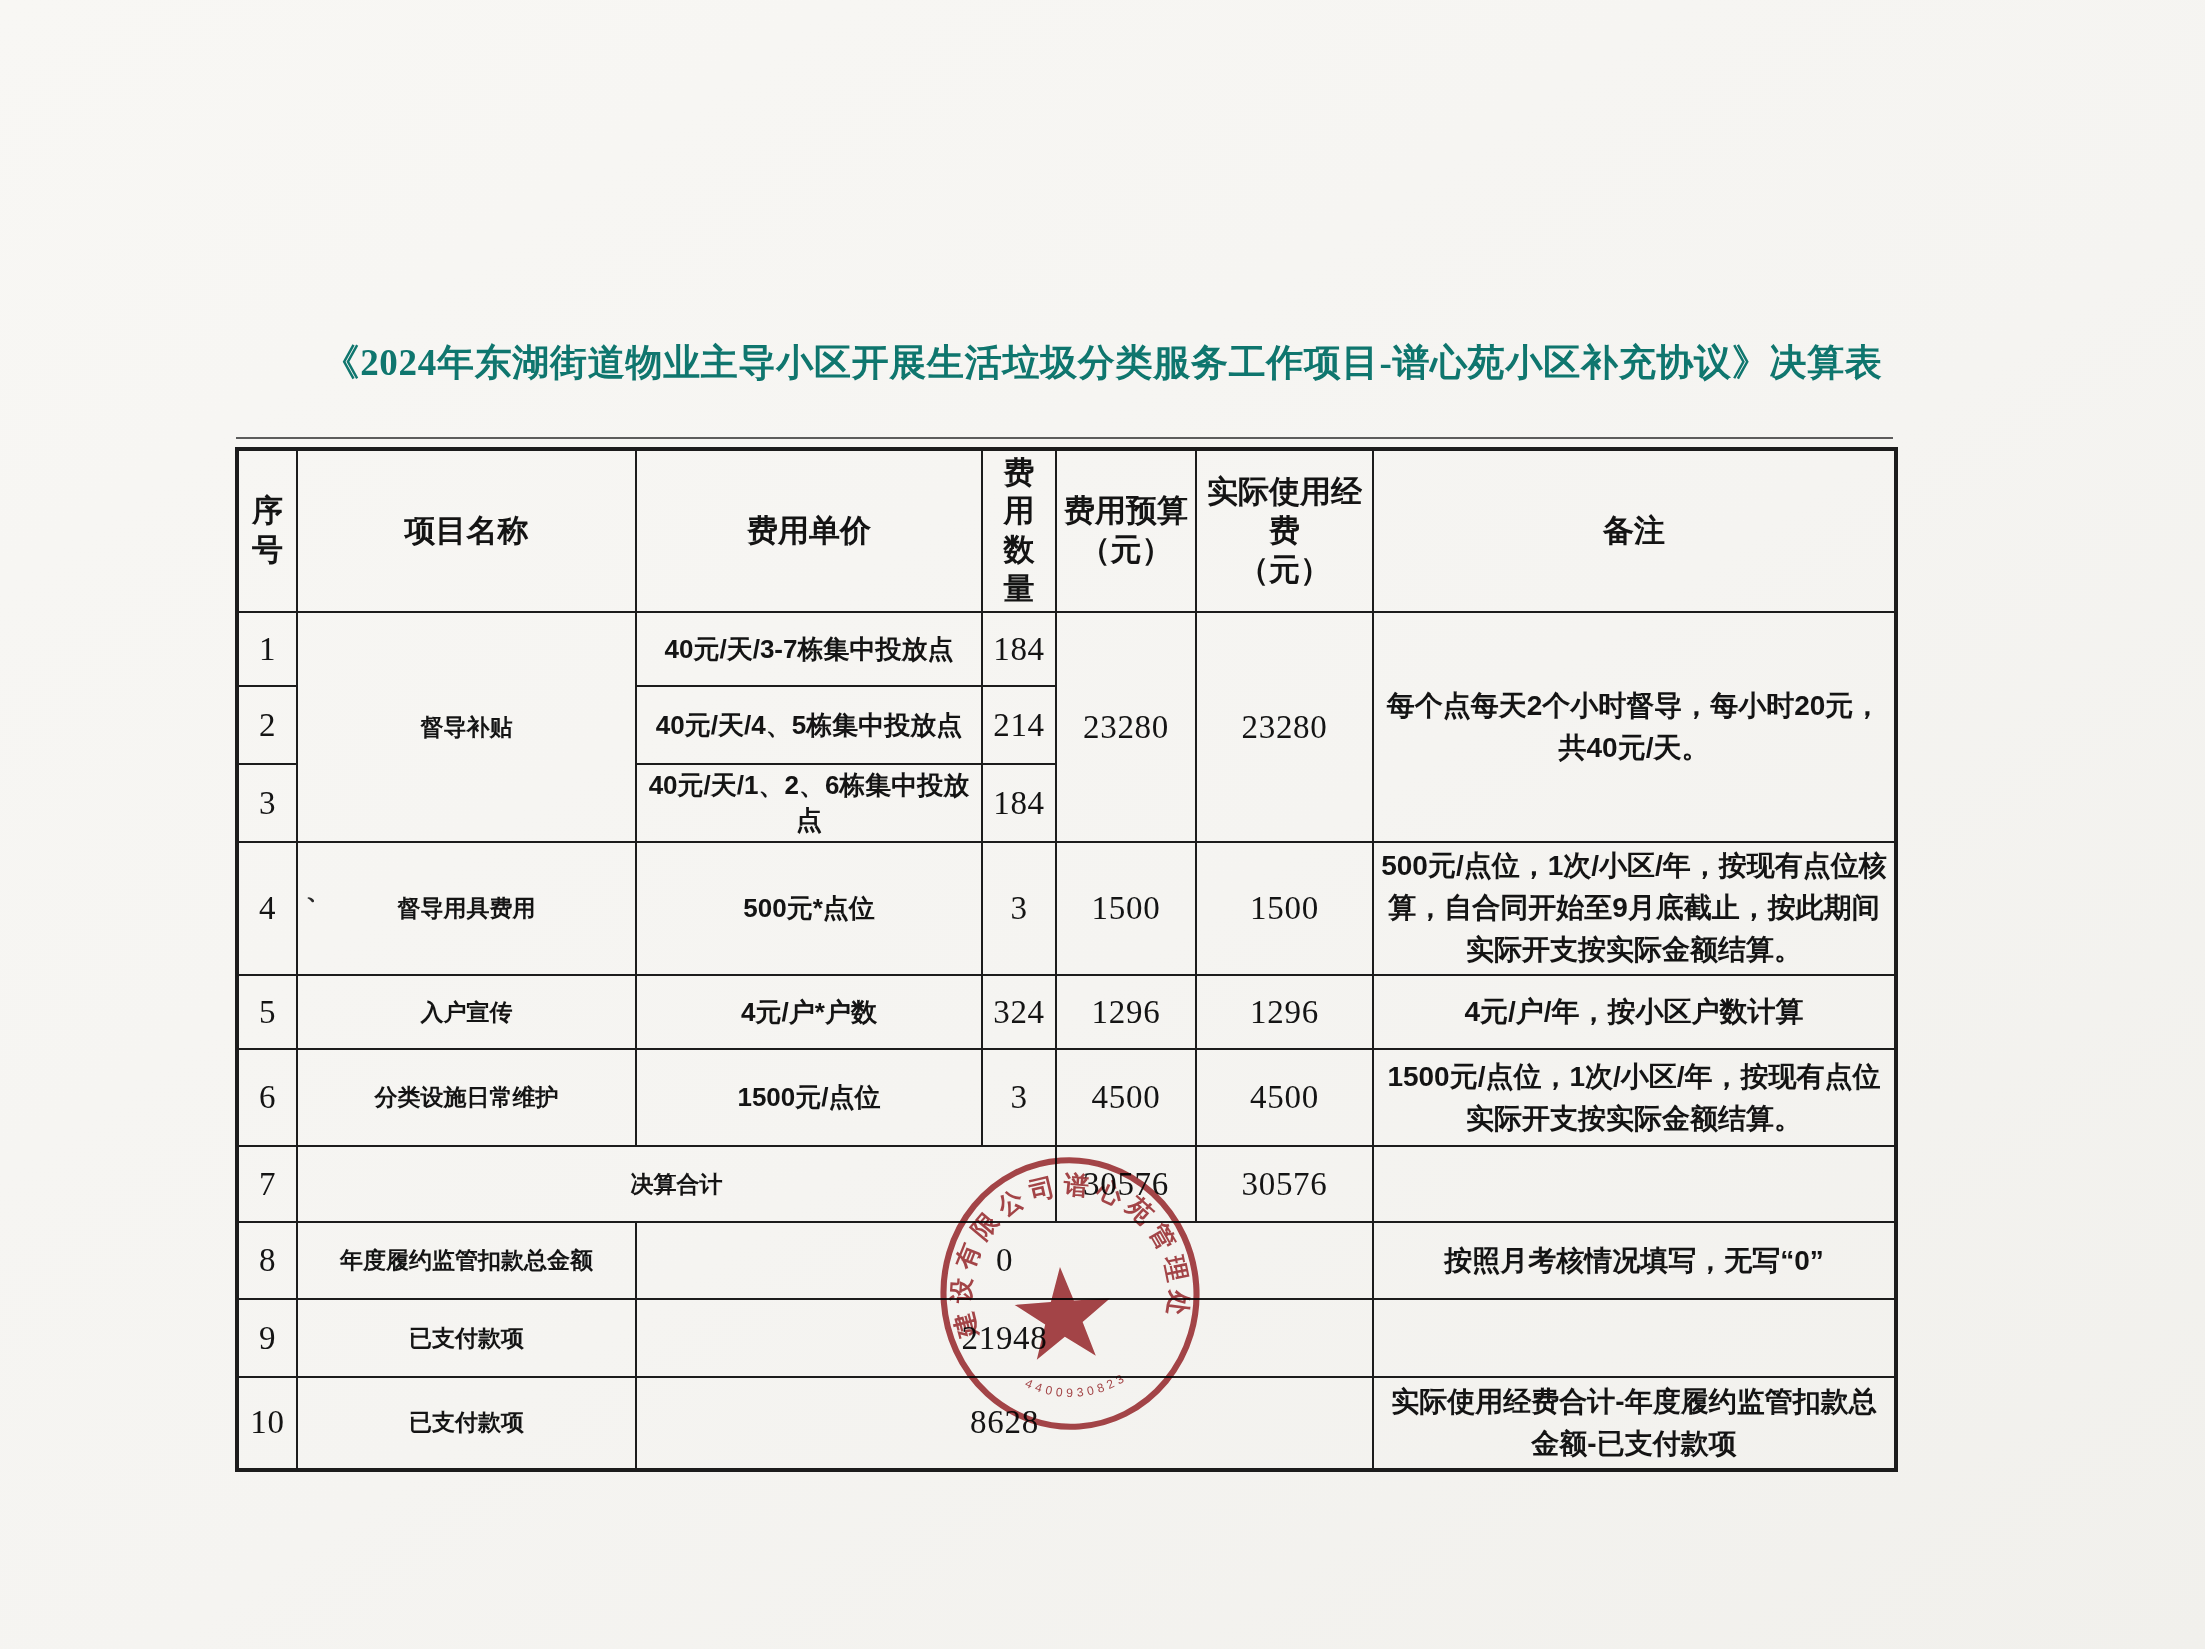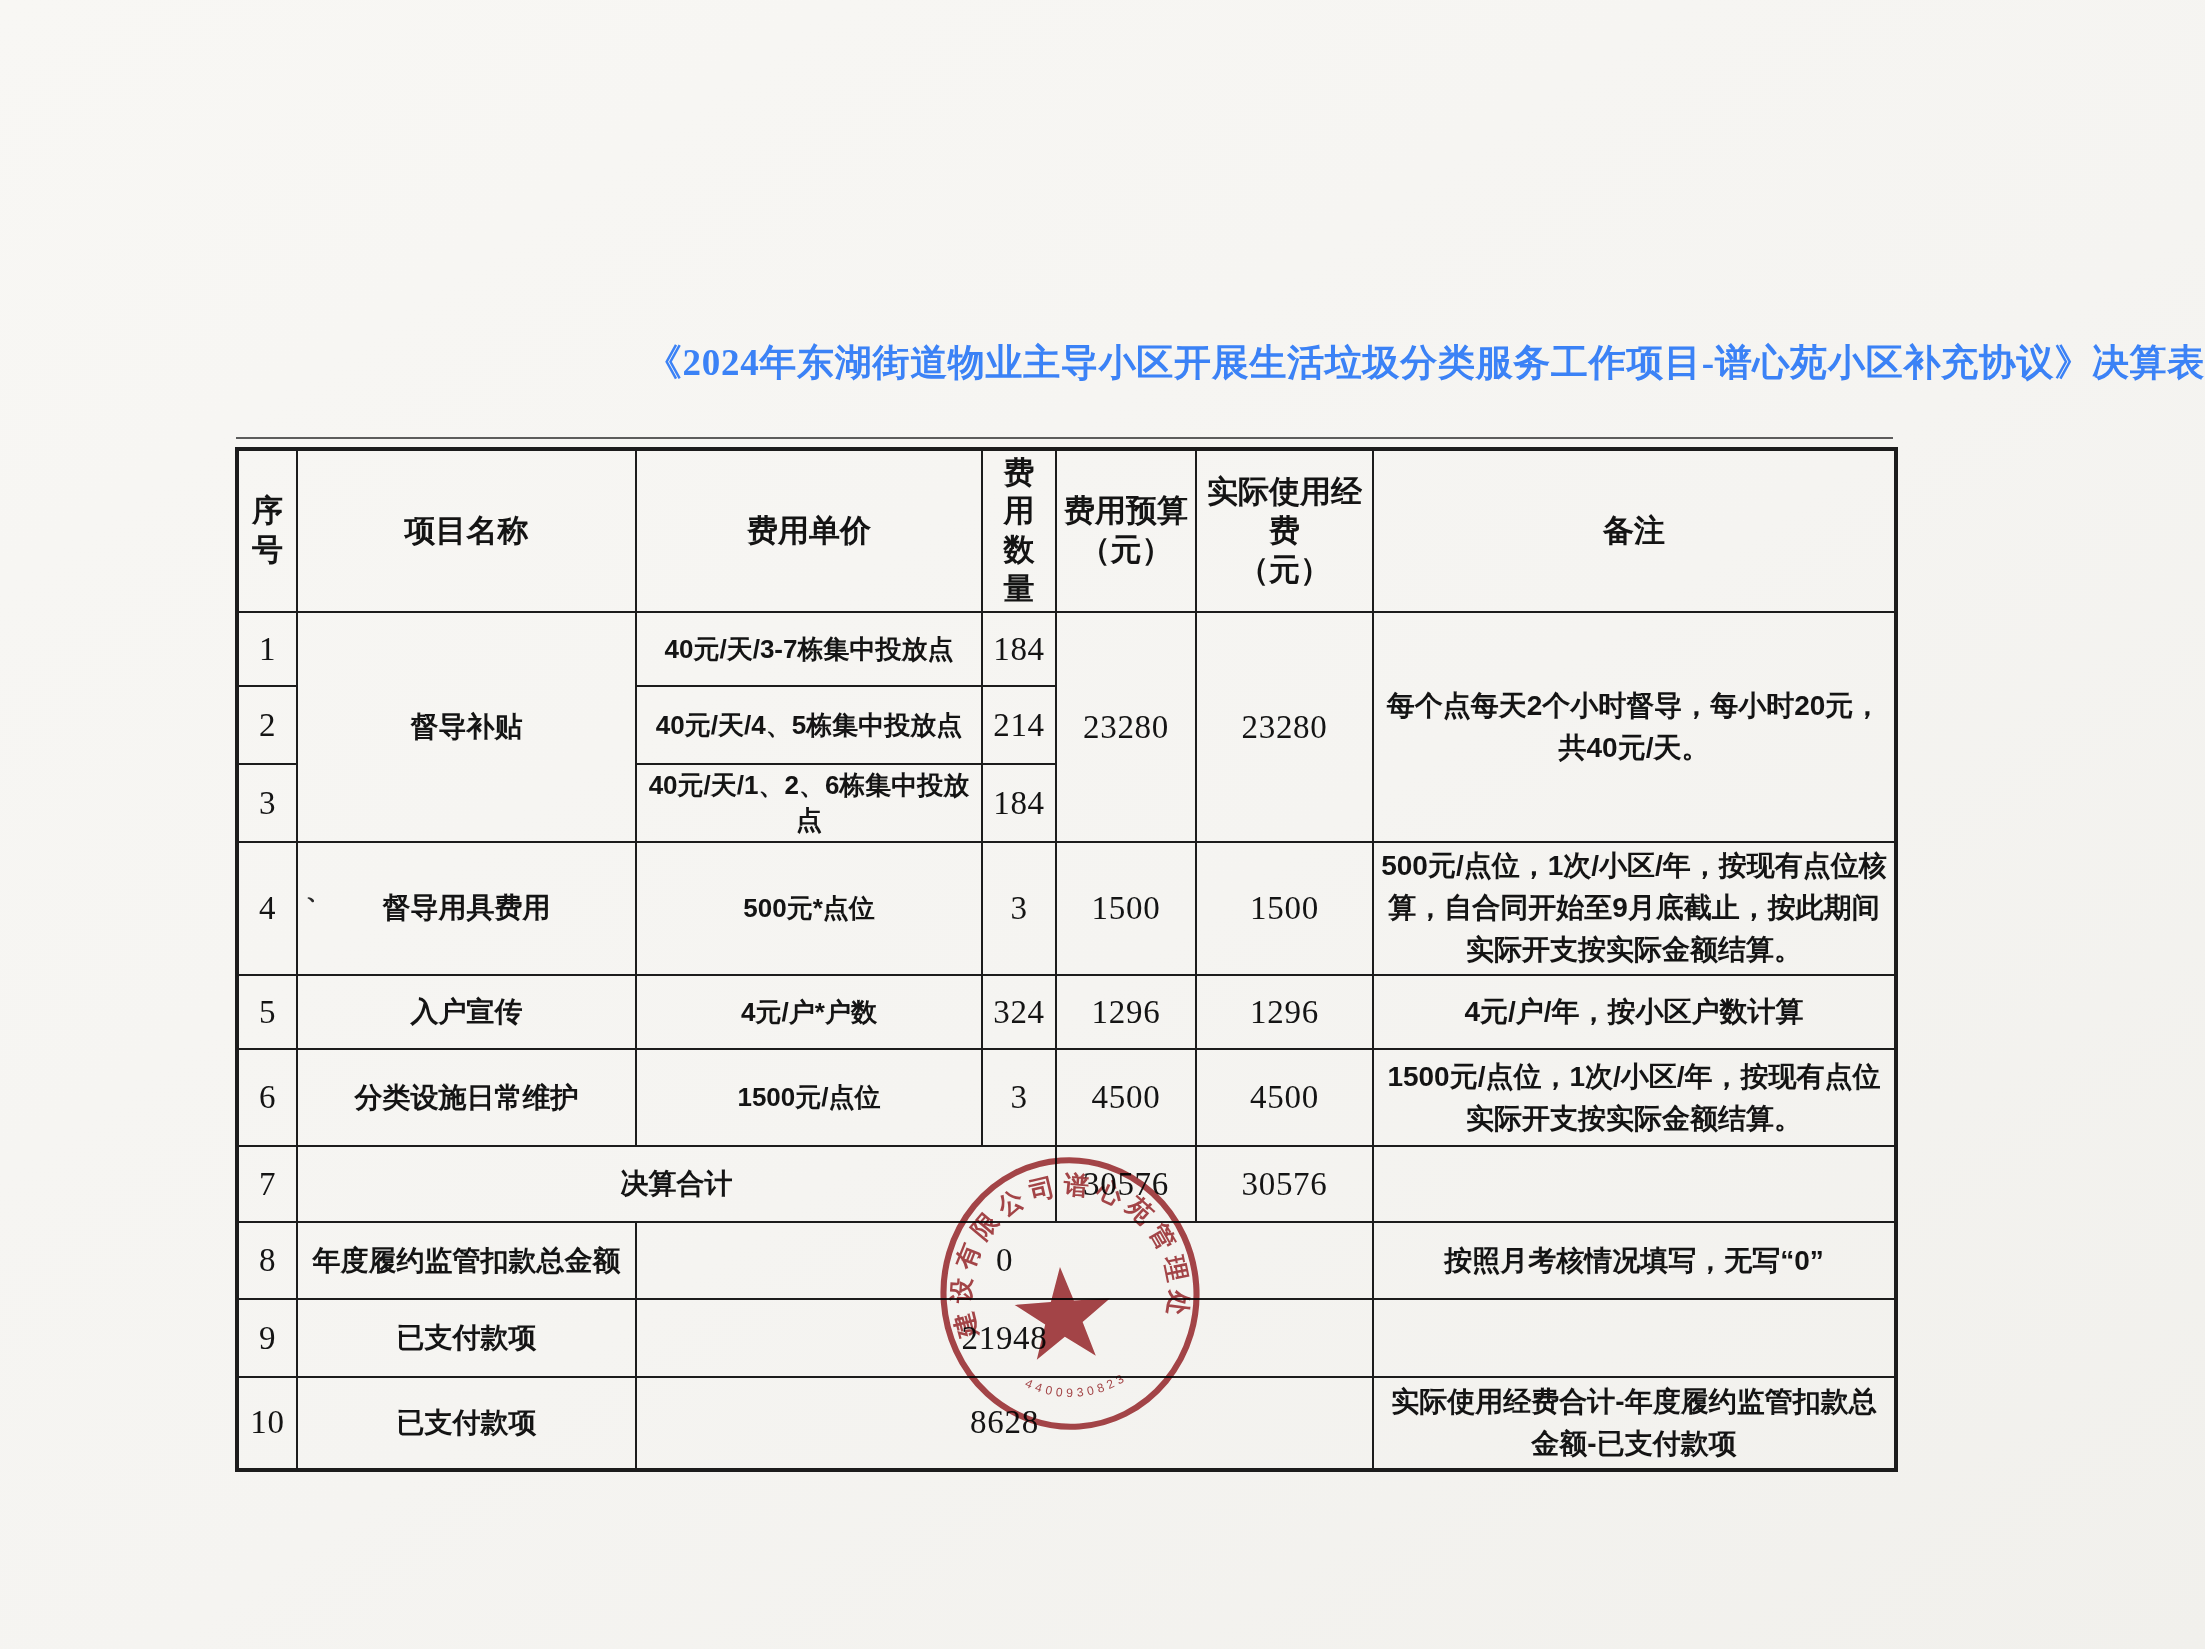--- a/index.html
+++ b/index.html
@@ -7,43 +7,43 @@
     width:2205px;height:1650px;
     background:linear-gradient(145deg,#f8f7f4 0%,#f5f4f1 55%,#f1f0ec 100%);
     font-family:"Liberation Serif","DejaVu Serif",serif;
     color:#141414;
     position:relative;
     overflow:hidden;
   }
   .page{position:absolute;inset:0;}
   .doc-title{
     position:absolute;top:338px;left:0;width:2205px;
-    text-align:right;
+    text-align:center;
     font-size:37px;font-weight:700;letter-spacing:0.7px;
-    color:#3b82f6;
+    color:#0f766e;
   }
   .top-rule{
     position:absolute;left:236px;top:437px;width:1657px;height:2px;
     background:#2a2a2a;opacity:.75;
   }
   table.budget{
     position:absolute;left:235px;top:447px;
     width:1657px;height:910px;
     border-collapse:collapse;table-layout:fixed;
     background:transparent;
   }
   table.budget td{
     border:2.7px solid #1c1c1c;
     text-align:center;vertical-align:middle;
     padding:2.7px 6.8px;
     overflow:hidden;
   }
   table.budget{border:4.1px solid #1c1c1c;}
   .hd{font-size:31px;font-weight:700;white-space:pre-line;line-height:1.25;font-family:"Liberation Sans","DejaVu Sans",sans-serif;}
-  .cn{font-size:28px;font-weight:700;font-family:"Liberation Sans","DejaVu Sans",sans-serif;}
+  .cn{font-size:23px;font-weight:700;font-family:"Liberation Sans","DejaVu Sans",sans-serif;}
   .unit{font-size:26px;font-weight:700;font-family:"Liberation Sans","DejaVu Sans",sans-serif;}
   .remark{font-size:28px;font-weight:700;line-height:1.5;padding:4.1px 17.7px;font-family:"Liberation Sans","DejaVu Sans",sans-serif;}
   .num{font-size:33px;font-weight:400;font-family:"Liberation Serif","DejaVu Serif",serif;letter-spacing:0.7px;}
   .ink-mark{
     position:absolute;left:304px;top:873px;
     font-size:24.5px;color:#2b2b2b;font-weight:700;
     transform:rotate(-12deg);
   }
   .stamp{
     position:absolute;left:934px;top:1156px;

